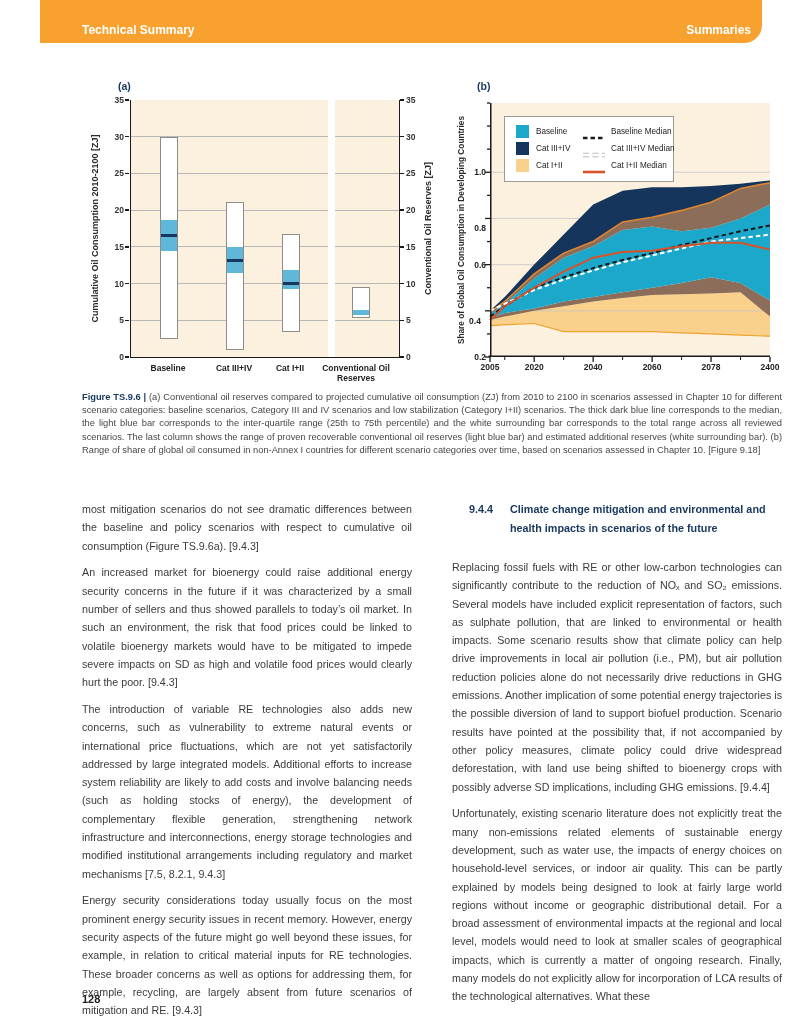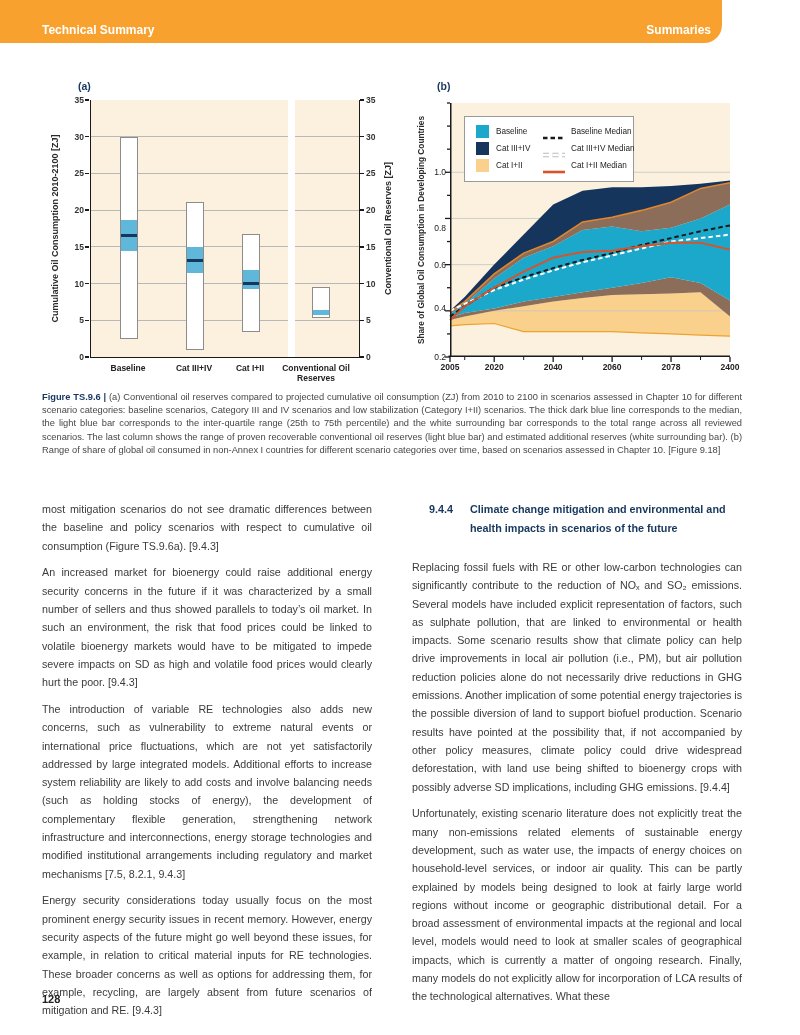--- a/index.html
+++ b/index.html
@@ -1,17 +1,17 @@
 <!DOCTYPE html>
 <html><head>
 <meta charset="utf-8">
 <style>
   html,body{margin:0;padding:0;}
   body{width:800px;height:1035px;background:#ffffff;font-family:"Liberation Sans",sans-serif;position:relative;overflow:hidden;}
-  .page{position:absolute;inset:0;}
+  .page{position:absolute;inset:0;margin-left:40px;}
 
   
   .header{position:absolute;left:0;top:0;width:722px;height:43px;background:#F8A12E;border-bottom-right-radius:18px;}
   .h-left{position:absolute;left:42px;top:23px;font-size:12px;font-weight:bold;color:#ffffff;}
   .h-right{position:absolute;right:11px;top:23px;font-size:12px;font-weight:bold;color:#ffffff;}
 
   
   .fig-label{position:absolute;font-size:10.5px;font-weight:bold;color:#17375E;}
   #lblA{left:78px;top:80px;} #lblB{left:437px;top:80px;}
 
@@ -22,21 +22,21 @@
   .rot{position:absolute;transform:rotate(-90deg);transform-origin:0 0;text-align:center;font-weight:bold;color:#2b2b2b;}
   #ayL{left:50px;top:357px;width:257px;font-size:9px;}
   #ayR{left:383px;top:357px;width:257px;font-size:9px;}
   #byL{left:416px;top:357px;width:254px;font-size:8.3px;}
   .ax{position:absolute;top:363px;width:76px;text-align:center;font-size:8.5px;font-weight:bold;color:#222;line-height:10px;}
 
   
   #chartB{position:absolute;left:450px;top:103px;width:280px;height:254px;background:#FBF1DE;}
   #chartB svg{position:absolute;left:0;top:0;overflow:visible;}
   .bx{position:absolute;top:362px;width:34px;text-align:center;font-size:8.5px;font-weight:bold;color:#222;}
-  .by{position:absolute;width:22px;text-align:right;font-size:8.5px;font-weight:normal;color:#222;}
+  .by{position:absolute;width:22px;text-align:right;font-size:8.5px;font-weight:bold;color:#222;}
 
   
   .legend{position:absolute;left:464px;top:116px;width:168px;height:64px;background:#ffffff;border:1px solid #9a9a9a;}
   .lgrow{position:absolute;left:11px;height:13px;display:flex;align-items:center;}
   .sw{width:13px;height:13px;display:inline-block;margin-right:7px;flex:none;}
   .lgl{font-size:8.2px;color:#222;width:46px;flex:none;}
   .lsample{width:24px;height:8px;display:inline-block;margin-right:5px;flex:none;}
   .lgl2{font-size:8.2px;color:#222;white-space:nowrap;}
 
   
@@ -165,21 +165,21 @@
         <line x1="280" x2="280" y1="254" y2="259" stroke="#1a1a1a" stroke-width="1.3"></line>
         <line x1="14.736842105263158" x2="14.736842105263158" y1="254" y2="257" stroke="#1a1a1a" stroke-width="1"></line>
         <line x1="73.68421052631578" x2="73.68421052631578" y1="254" y2="257" stroke="#1a1a1a" stroke-width="1"></line>
         <line x1="132.6315789473684" x2="132.6315789473684" y1="254" y2="257" stroke="#1a1a1a" stroke-width="1"></line>
         <line x1="191.57894736842107" x2="191.57894736842107" y1="254" y2="257" stroke="#1a1a1a" stroke-width="1"></line>
         <line x1="250.5263157894737" x2="250.5263157894737" y1="254" y2="257" stroke="#1a1a1a" stroke-width="1"></line>
       </svg>
   </div>
   <div id="chartB-labels">
       <div class="by" style="position: absolute; left: 424px; top: 352px;">0.2</div>
-      <div class="by" style="position: absolute; left: 424px; top: 303px;">0.4</div>
+      <div class="by" style="position: absolute; left: 424px; top: 316px; text-align: center;">0.4</div>
       <div class="by" style="position: absolute; left: 424px; top: 259.636px;">0.6</div>
       <div class="by" style="position: absolute; left: 424px; top: 223px;">0.8</div>
       <div class="by" style="position: absolute; left: 424px; top: 167.273px;">1.0</div>
       <div class="bx" style="position: absolute; left: 433px;">2005</div>
       <div class="bx" style="position: absolute; left: 477.211px;">2020</div>
       <div class="bx" style="position: absolute; left: 536.158px;">2040</div>
       <div class="bx" style="position: absolute; left: 595.105px;">2060</div>
       <div class="bx" style="position: absolute; left: 654.053px;">2078</div>
       <div class="bx" style="position: absolute; left: 713px;">2400</div>
     </div>

